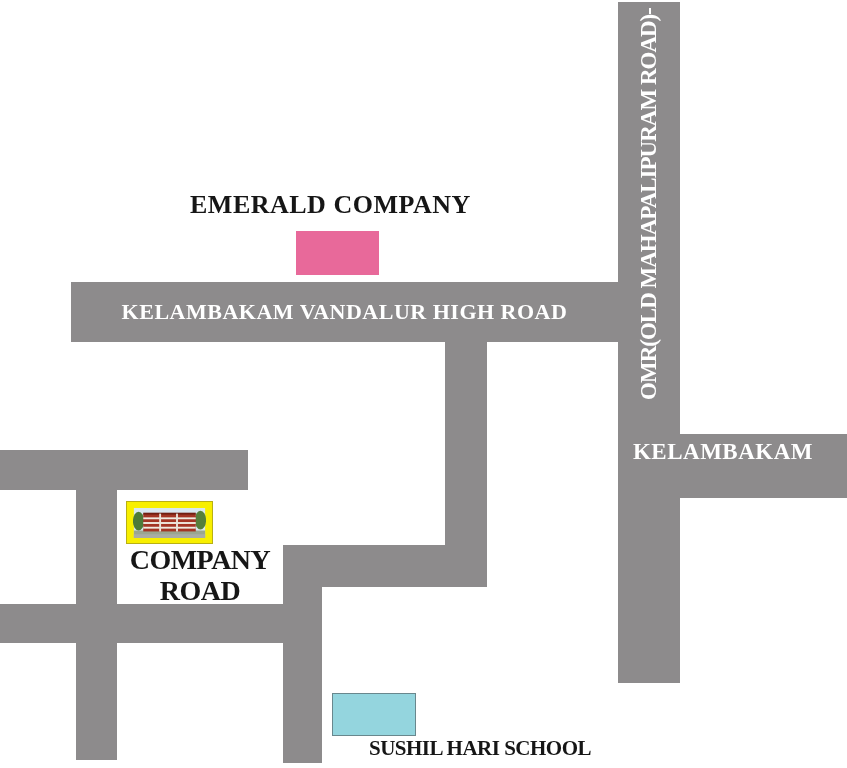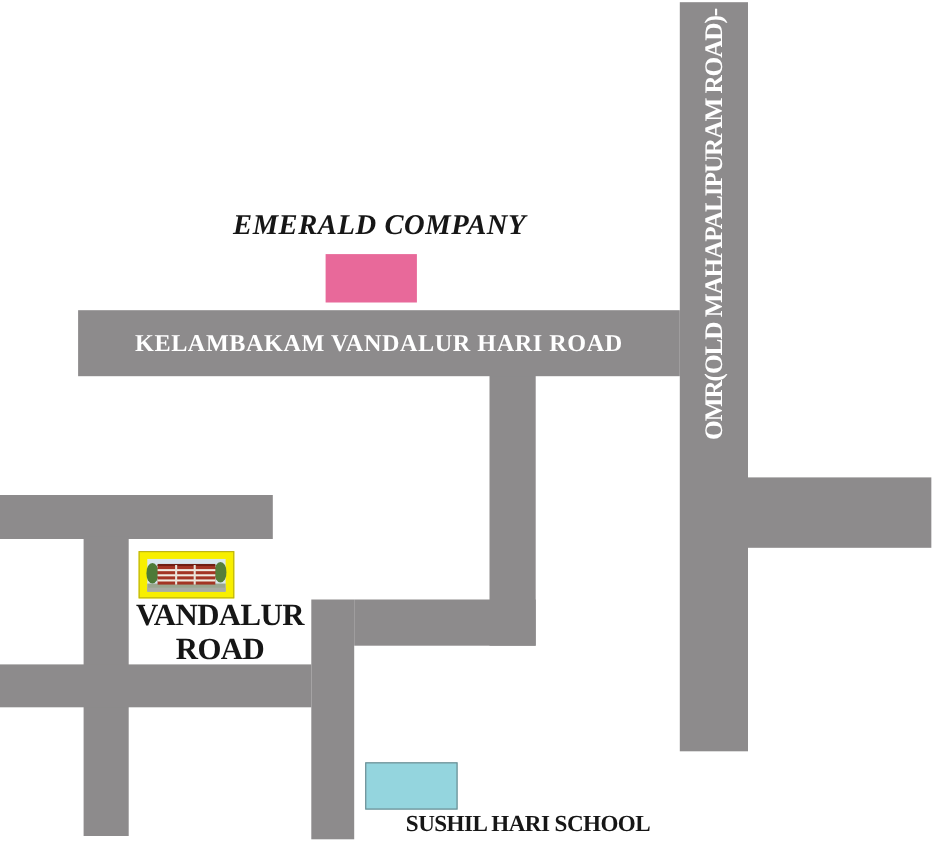--- a/index.html
+++ b/index.html
@@ -26,22 +26,22 @@
   }
   .omr-label-wrap .omr-text{
     transform:rotate(-90deg);white-space:nowrap;color:var(--label_white,#fff);
     font-size:23px;letter-spacing:-1px;
   }
   .junction-label{
     position:absolute;left:598px;top:438px;width:250px;text-align:center;
     color:var(--label_white,#fff);font-size:23px;line-height:27px;letter-spacing:.5px;
   }
   .emerald-label{
-    position:absolute;left:190px;top:190px;width:310px;text-align:center;
-    color:var(--label_black,#161616);font-size:26px;letter-spacing:.5px;white-space:nowrap;font-style:italic;
+    position:absolute;left:190px;top:190px;width:310px;text-align:left;
+    color:var(--label_black,#161616);font-size:26px;letter-spacing:.5px;white-space:nowrap;
   }
   .proposed-label{
     position:absolute;left:105px;top:544px;width:190px;text-align:center;
     color:var(--label_black,#161616);font-size:28px;line-height:31px;letter-spacing:-.5px;
   }
   .school-label{
     position:absolute;left:315px;top:736px;width:330px;text-align:center;
     color:var(--label_black,#161616);font-size:21px;letter-spacing:-.5px;white-space:nowrap;
   }
   
@@ -62,28 +62,29 @@
   <div class="road r-tlhorz"></div>
   <div class="road r-leftvert"></div>
   <div class="road r-blhorz"></div>
   <div class="road r-midvert"></div>
   <div class="road r-connector"></div>
   <div class="road r-descend"></div>
   <div class="road r-omr"></div>
   <div class="road r-junction"></div>
 
   <div class="road r-high">
-    <span class="road-label">KELAMBAKAM VANDALUR HARI ROAD</span>
+    <span class="road-label">KELAMBAKAM VANDALUR HIGH ROAD</span>
   </div>
 
   <div class="omr-label-wrap">
     <span class="omr-text">OMR(OLD MAHAPALIPURAM ROAD)-</span>
   </div>
 
   <div class="junction-label">
+    <div>KELAMBAKAM</div>
   </div>
 
   <div class="emerald-label">EMERALD COMPANY</div>
   <div class="marker m-emerald"></div>
 
   <div class="marker m-site">
     <svg viewBox="0 0 76 32" width="73" height="30" xmlns="http://www.w3.org/2000/svg" aria-hidden="true">
       <rect width="76" height="32" fill="#d8e7f0"></rect>
       <rect y="24" width="76" height="8" fill="#9aa68f"></rect>
       <rect y="28" width="76" height="4" fill="#a9aca4"></rect>
@@ -92,20 +93,20 @@
       <rect x="10" y="6" width="56" height="19" fill="#a33524"></rect>
       <rect x="10" y="5" width="56" height="2" fill="#701f12"></rect>
       <rect x="10" y="10" width="56" height="2" fill="#f0ece2"></rect>
       <rect x="10" y="15" width="56" height="2" fill="#f0ece2"></rect>
       <rect x="10" y="20" width="56" height="2" fill="#f0ece2"></rect>
       <rect x="27" y="6" width="2" height="19" fill="#e8e4da"></rect>
       <rect x="45" y="6" width="2" height="19" fill="#e8e4da"></rect>
     </svg>
   </div>
   <div class="proposed-label">
-    <div>VANDALUR</div>
+    <div>COMPANY</div>
     <div>ROAD</div>
   </div>
 
   <div class="marker m-school"></div>
   <div class="school-label">SUSHIL HARI SCHOOL</div>
 
 </div>
 
 </body></html>

